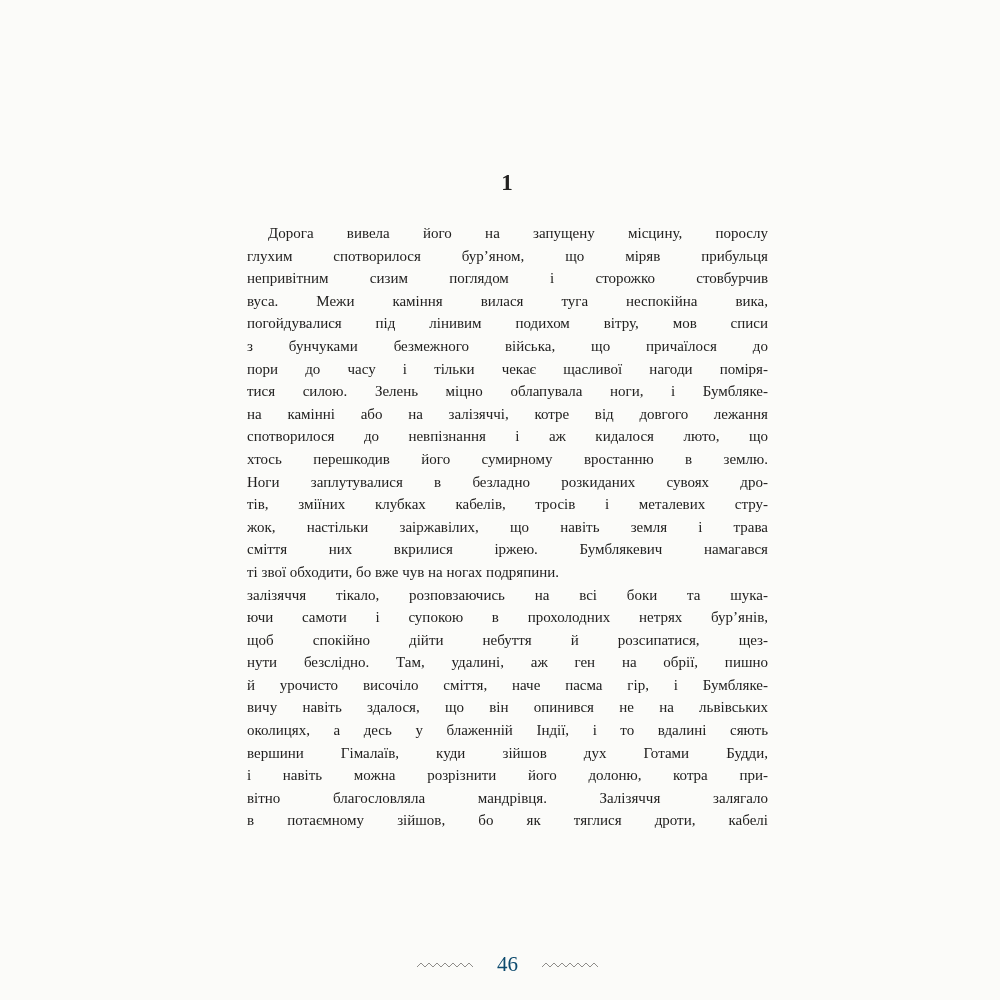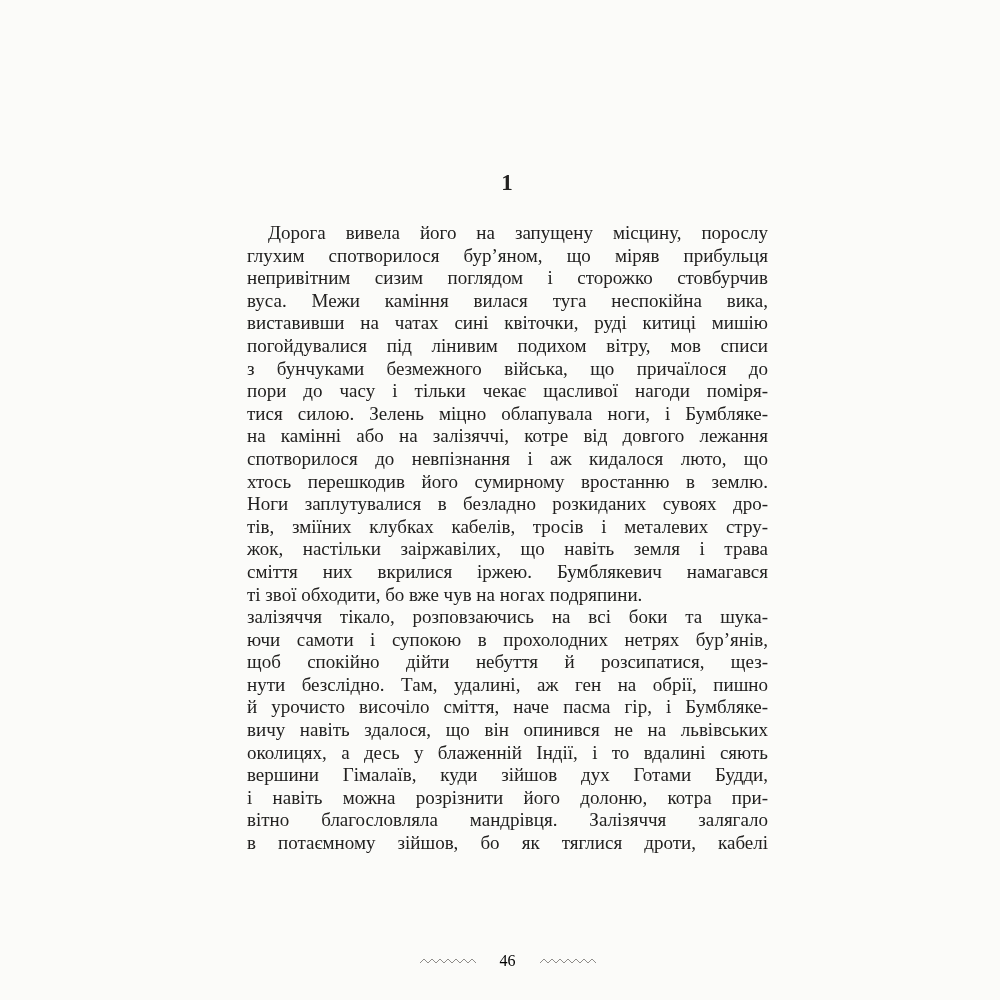--- a/index.html
+++ b/index.html
@@ -23,21 +23,21 @@
     text-align: center;
     font-size: 23px;
     font-weight: bold;
     letter-spacing: 1px;
   }
   .body-text {
     position: absolute;
     top: 222px;
     left: 247px;
     width: 521px;
-    font-size: 19px;
+    font-size: 15px;
     line-height: 22.6px;
   }
   .para { margin: 0; }
   .line {
     text-align: justify;
     text-align-last: justify;
     white-space: normal;
   }
   .line.no-just {
     text-align-last: left;
@@ -49,41 +49,40 @@
     position: absolute;
     top: 952px;
     left: 247px;
     width: 521px;
     display: flex;
     align-items: center;
     justify-content: center;
     gap: 24px;
   }
   .page-number {
-    font-size: 16px;
-    color: #000000;
+    font-size: 21px;
+    color: #0c4a6e;
   }
   .squiggle {
     display: block;
   }
 </style>
 </head>
 <body>
 
 <div class="page">
 
   <div class="chapter-number">1</div>
 
   <div class="body-text" id="body-text">
       <div class="para">
         <div class="line indent">Дорога вивела його на запущену місцину, порослу</div>
         <div class="line">глухим спотворилося бур’яном, що міряв прибульця</div>
         <div class="line">непривітним сизим поглядом і сторожко стовбурчив</div>
         <div class="line">вуса. Межи каміння вилася туга неспокійна вика,</div>
-        <div class="line">виставивши на чатах сині квіточки, руді китиці мишію</div>
         <div class="line">погойдувалися під лінивим подихом вітру, мов списи</div>
         <div class="line">з бунчуками безмежного війська, що причаїлося до</div>
         <div class="line">пори до часу і тільки чекає щасливої нагоди поміря-</div>
         <div class="line">тися силою. Зелень міцно облапувала ноги, і Бумбляке-</div>
         <div class="line">на камінні або на залізяччі, котре від довгого лежання</div>
         <div class="line">спотворилося до невпізнання і аж кидалося люто, що</div>
         <div class="line">хтось перешкодив його сумирному вростанню в землю.</div>
         <div class="line">Ноги заплутувалися в безладно розкиданих сувоях дро-</div>
         <div class="line">тів, зміїних клубках кабелів, тросів і металевих стру-</div>
         <div class="line">жок, настільки заіржавілих, що навіть земля і трава</div>

